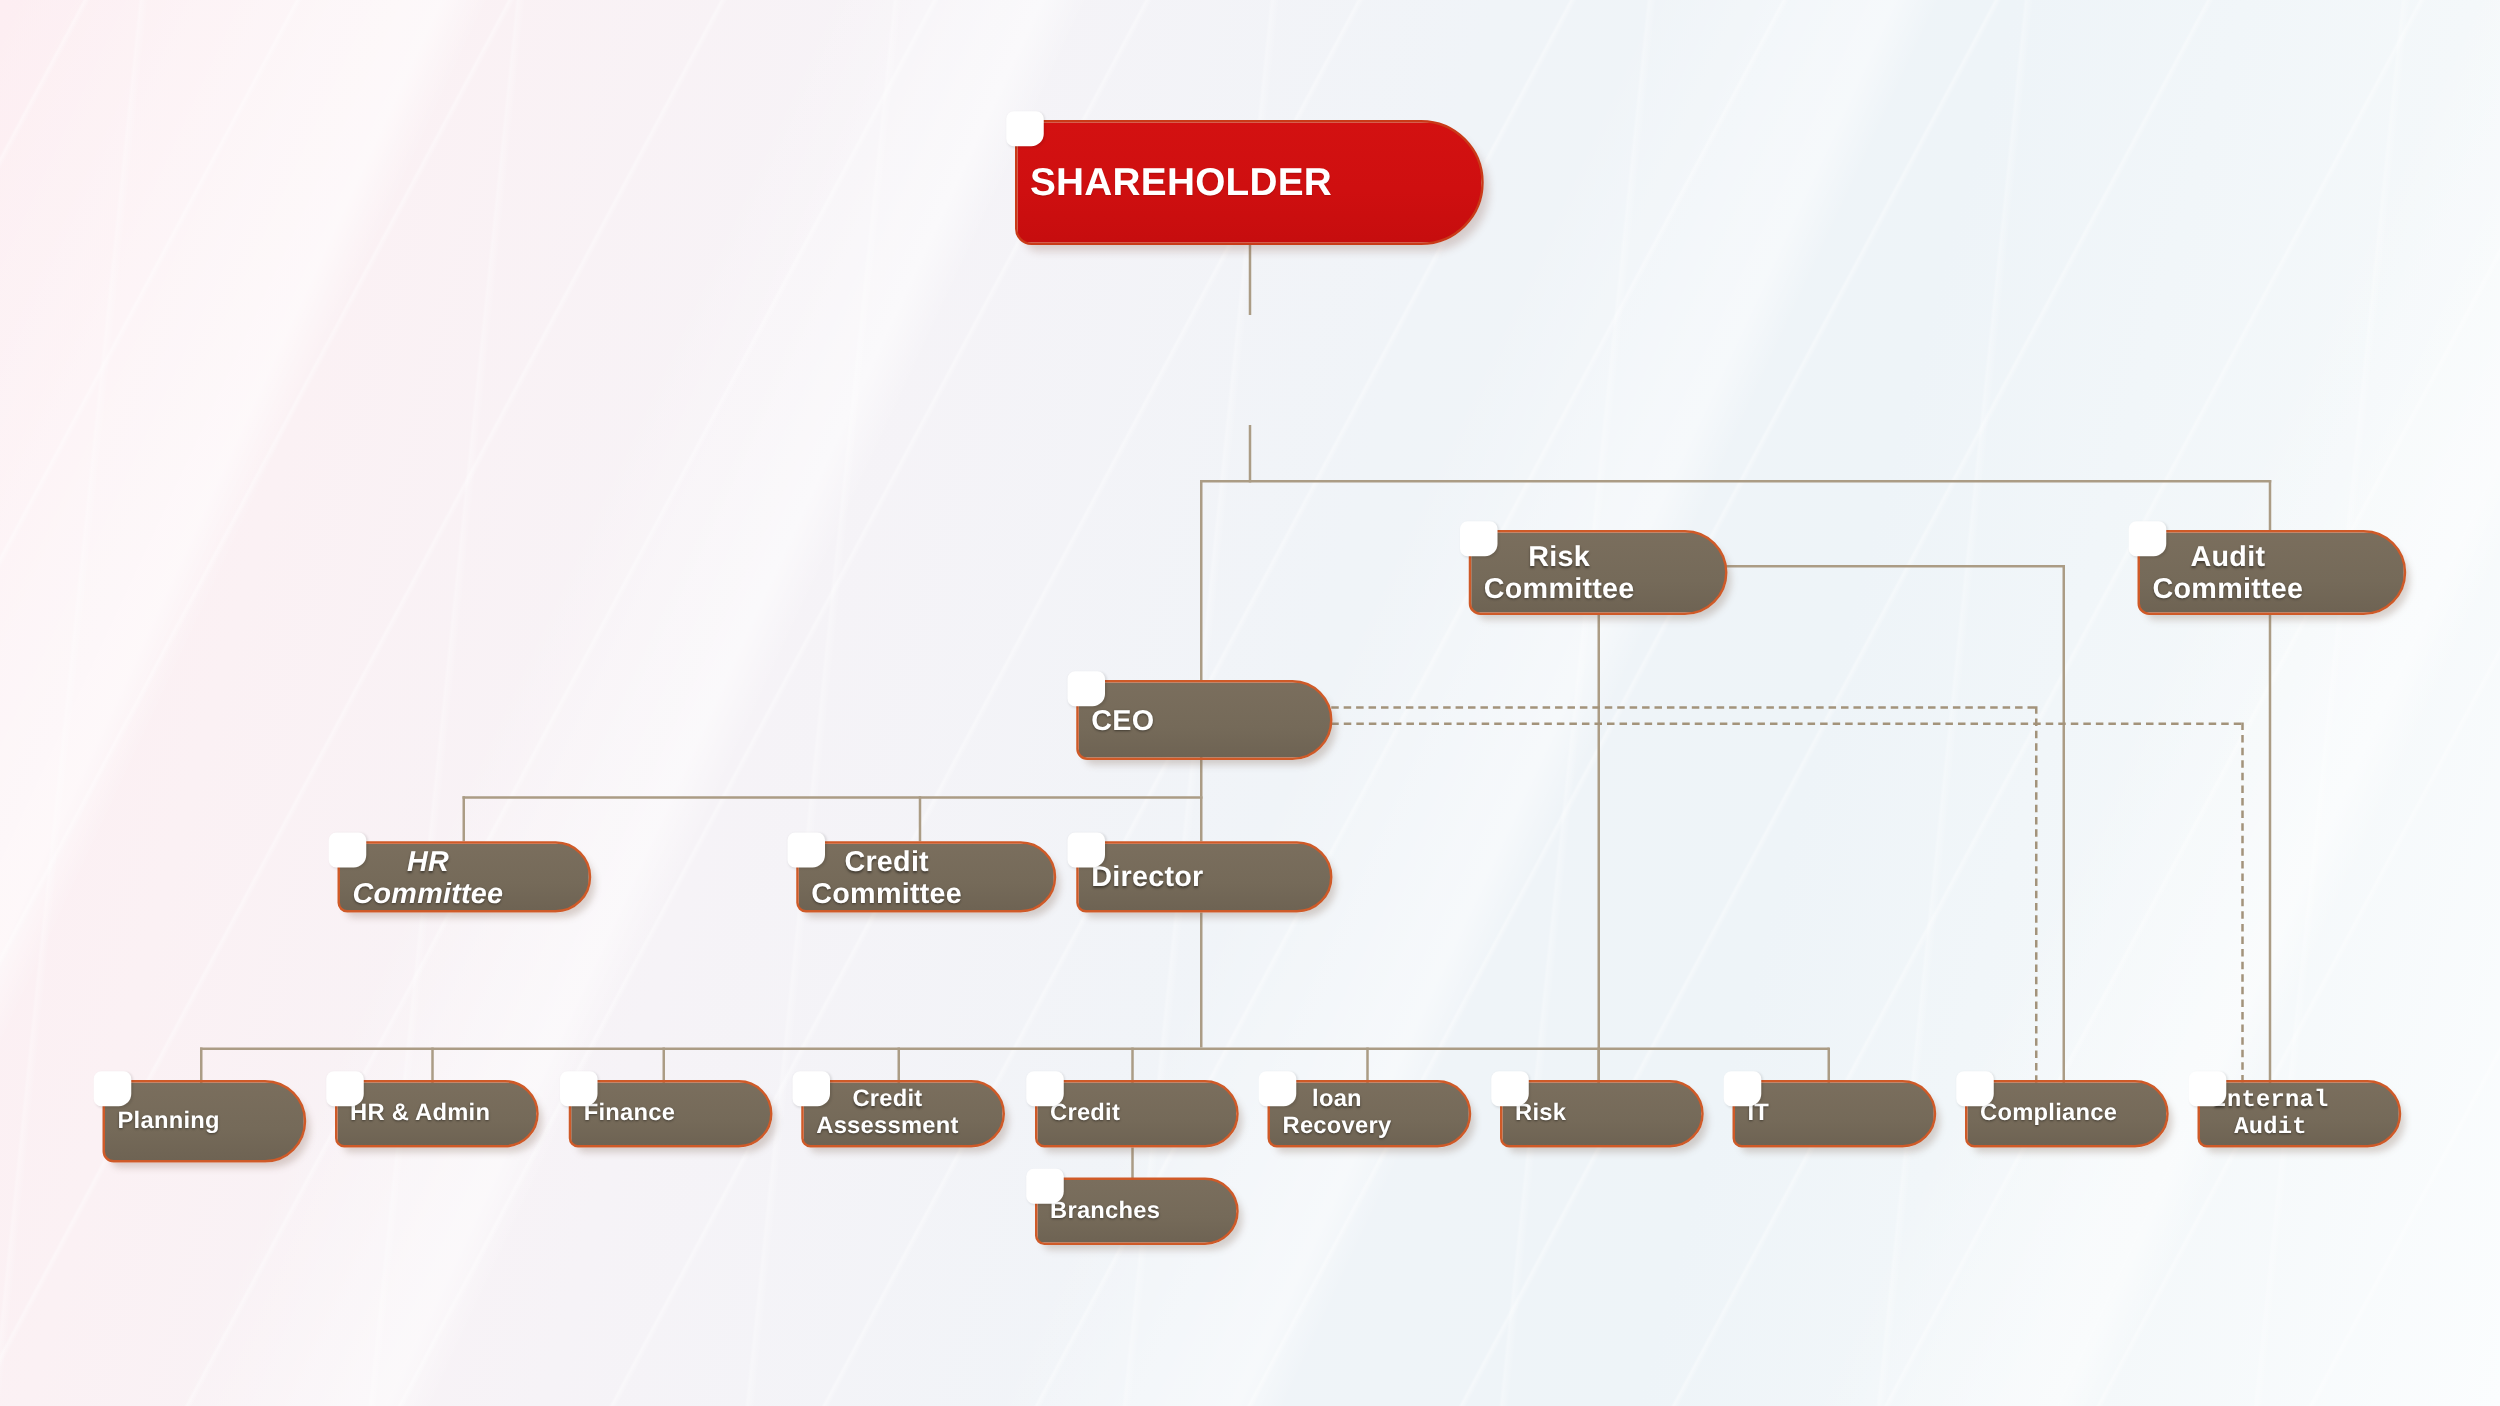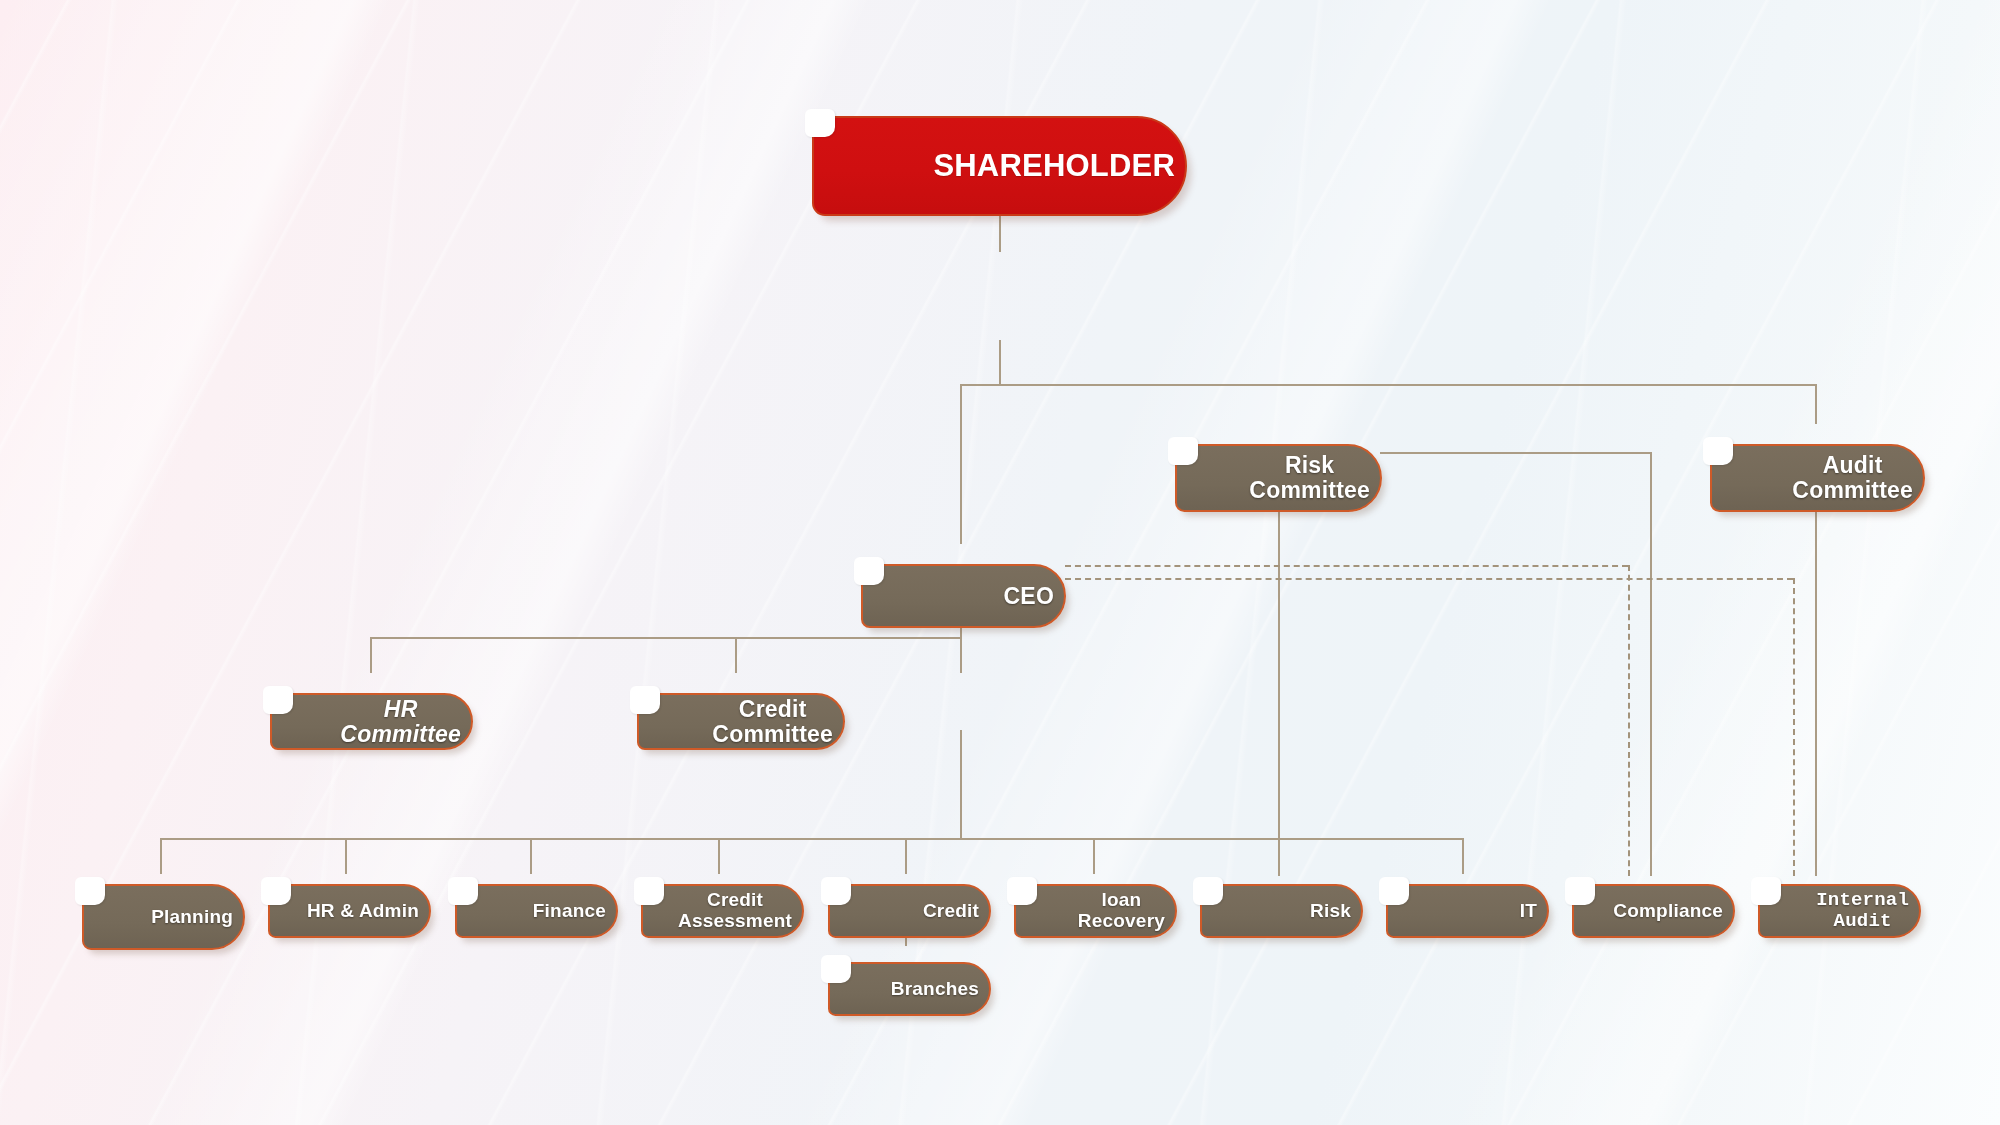--- a/index.html
+++ b/index.html
@@ -64,28 +64,27 @@
   }
 
   #links { position: absolute; inset: 0; }
 
   
   .node {
     position: absolute;
     box-sizing: border-box;
     display: flex;
     align-items: center;
-    justify-content: flex-end;
+    justify-content: flex-start;
     text-align: center;
     color: #ffffff;
     font-weight: bold;
     line-height: 1.08;
     border-radius: 12px 44px 44px 12px;
     z-index: 5;
-    margin-top: 20px;
   }
   .node .lbl {
     position: relative;
     z-index: 3;
     padding: 0 10px;
     white-space: pre-line;
     letter-spacing: 0.2px;
   }
   
   .node::before {
@@ -213,20 +212,23 @@
   <div class="node node-brown t-lg" style="left:270px; top:673px; width:203px; height:57px;font-style:italic;">
     <span class="lbl">HR
 Committee</span>
   </div>
 
   <div class="node node-brown t-lg" style="left:637px; top:673px; width:208px; height:57px;">
     <span class="lbl">Credit
 Committee</span>
   </div>
 
+  <div class="node node-brown t-lg" style="left:861px; top:673px; width:205px; height:57px;">
+    <span class="lbl">Director</span>
+  </div>
 
   <div class="node node-brown t-md" style="left:82px; top:864px; width:163px; height:66px;">
     <span class="lbl">Planning</span>
   </div>
 
   <div class="node node-brown t-md" style="left:268px; top:864px; width:163px; height:54px;">
     <span class="lbl">HR &amp; Admin</span>
   </div>
 
   <div class="node node-brown t-md" style="left:455px; top:864px; width:163px; height:54px;">

